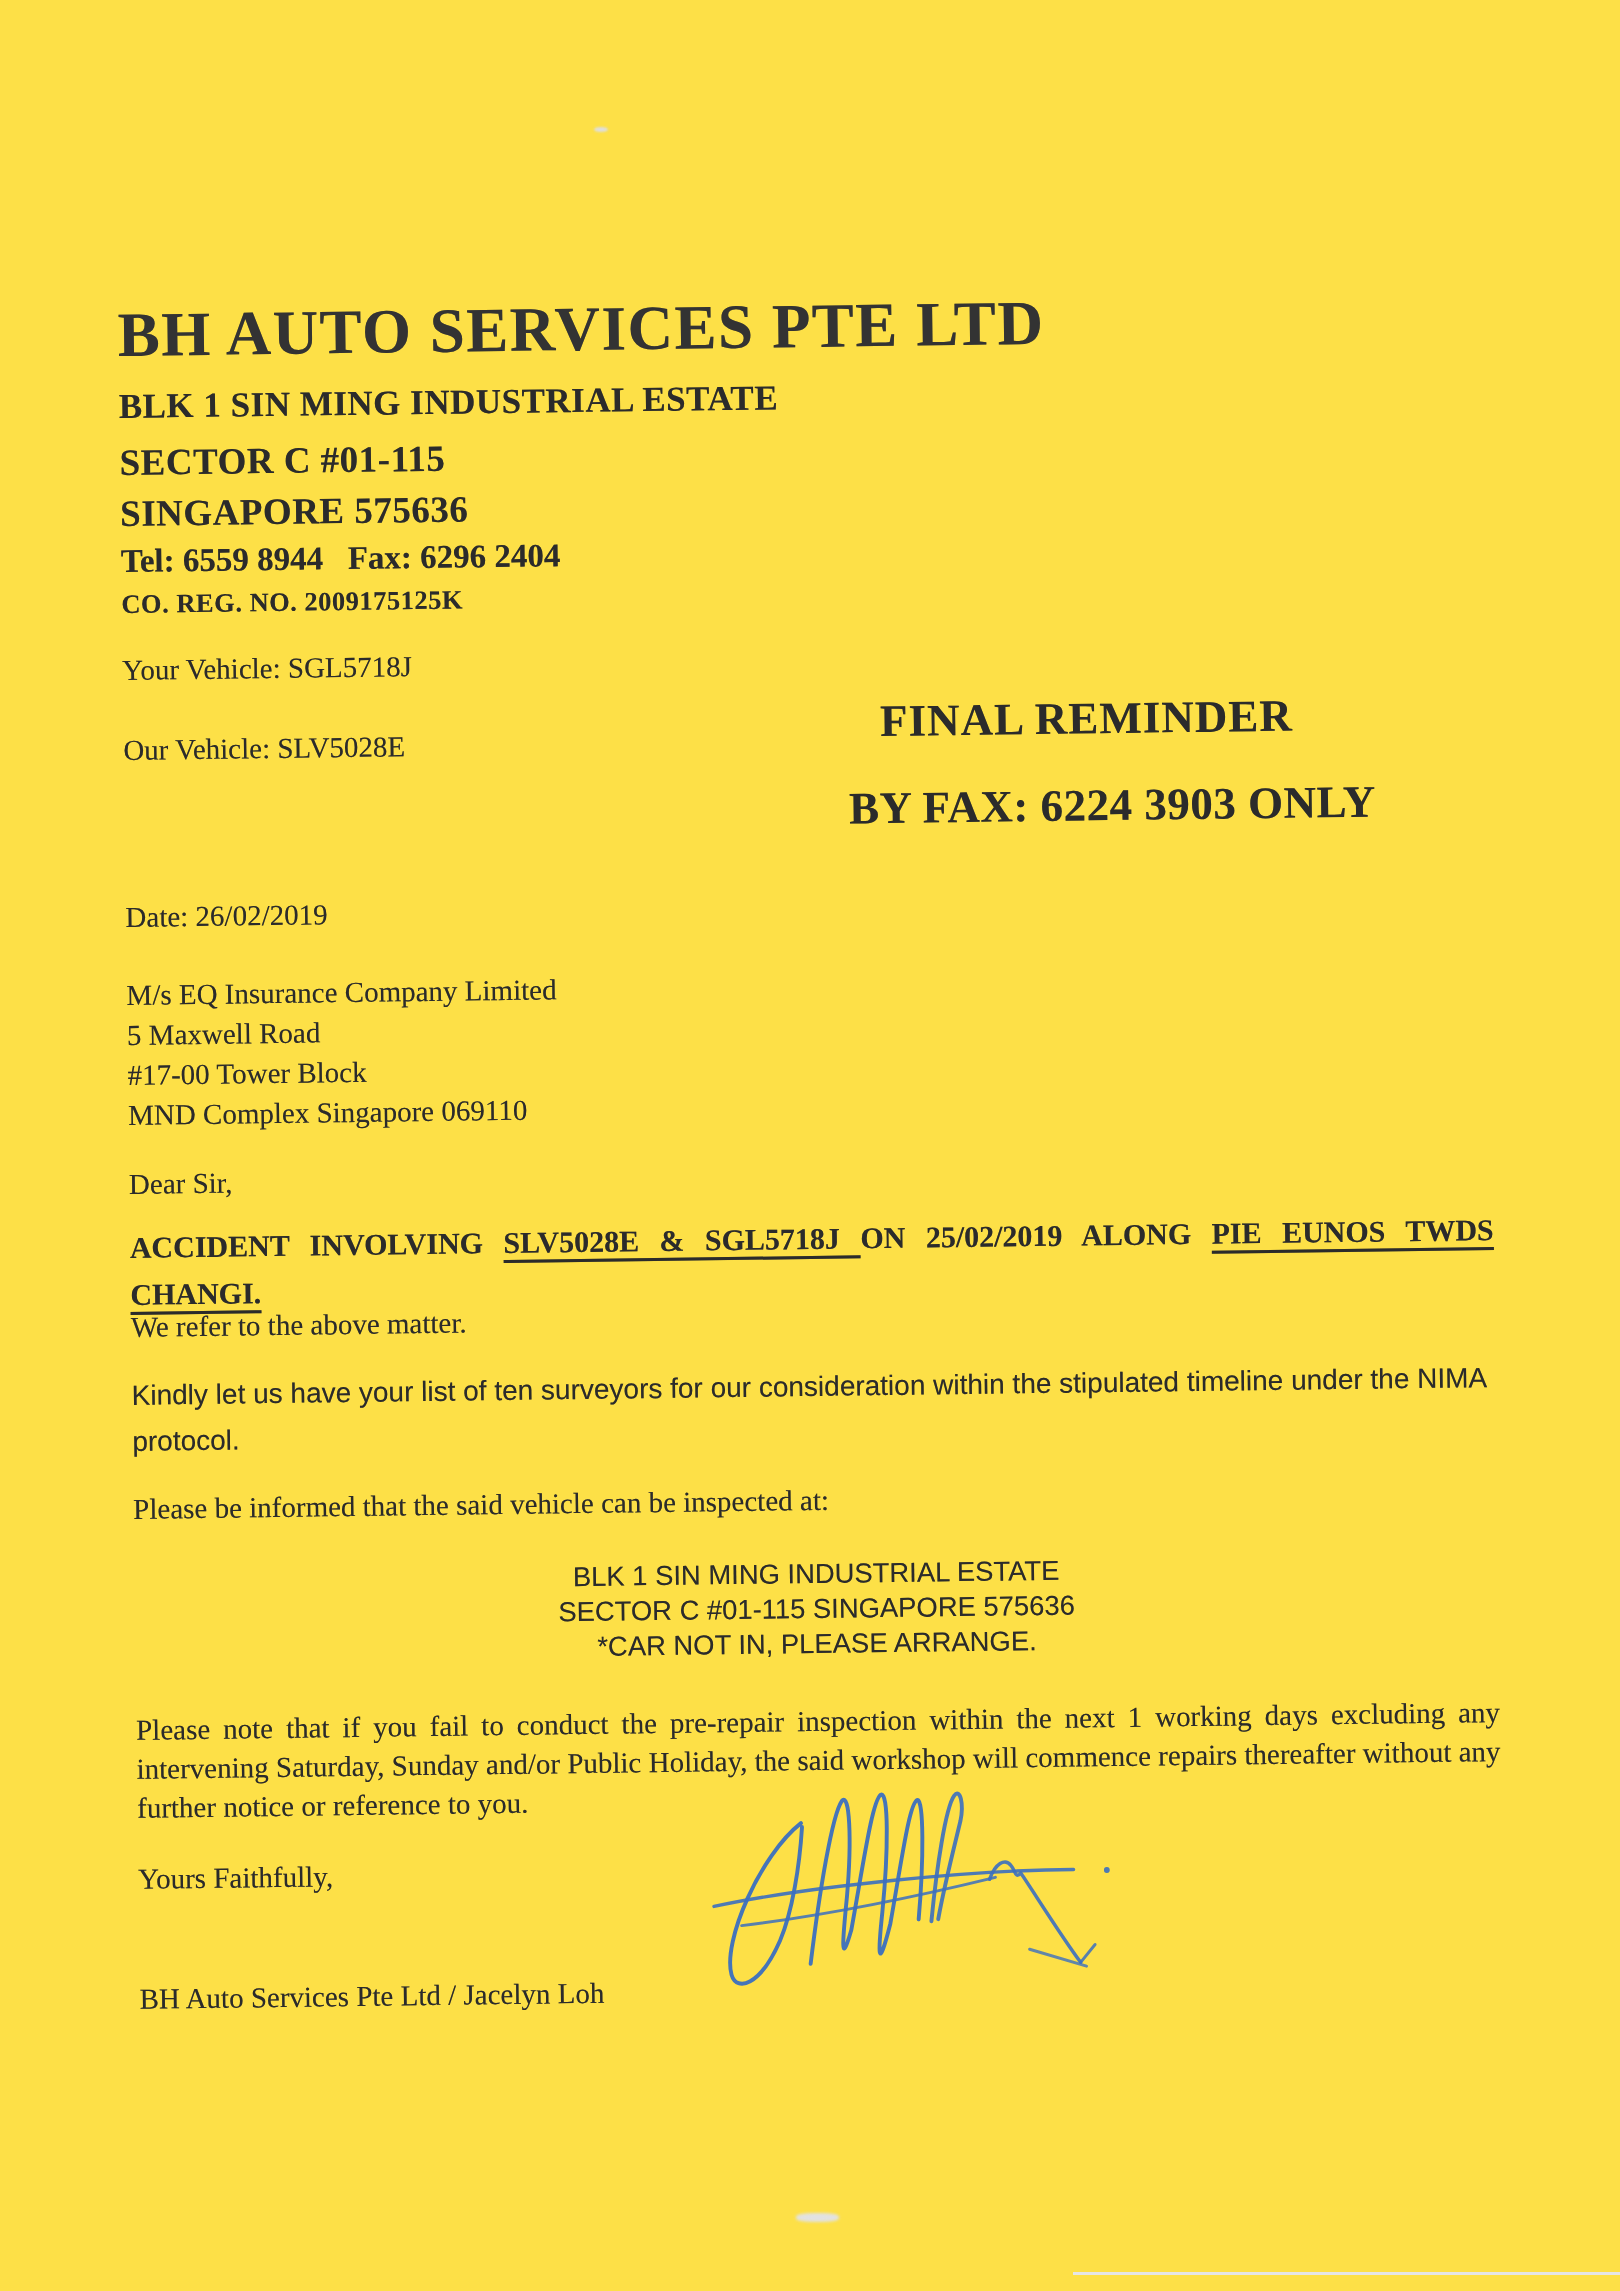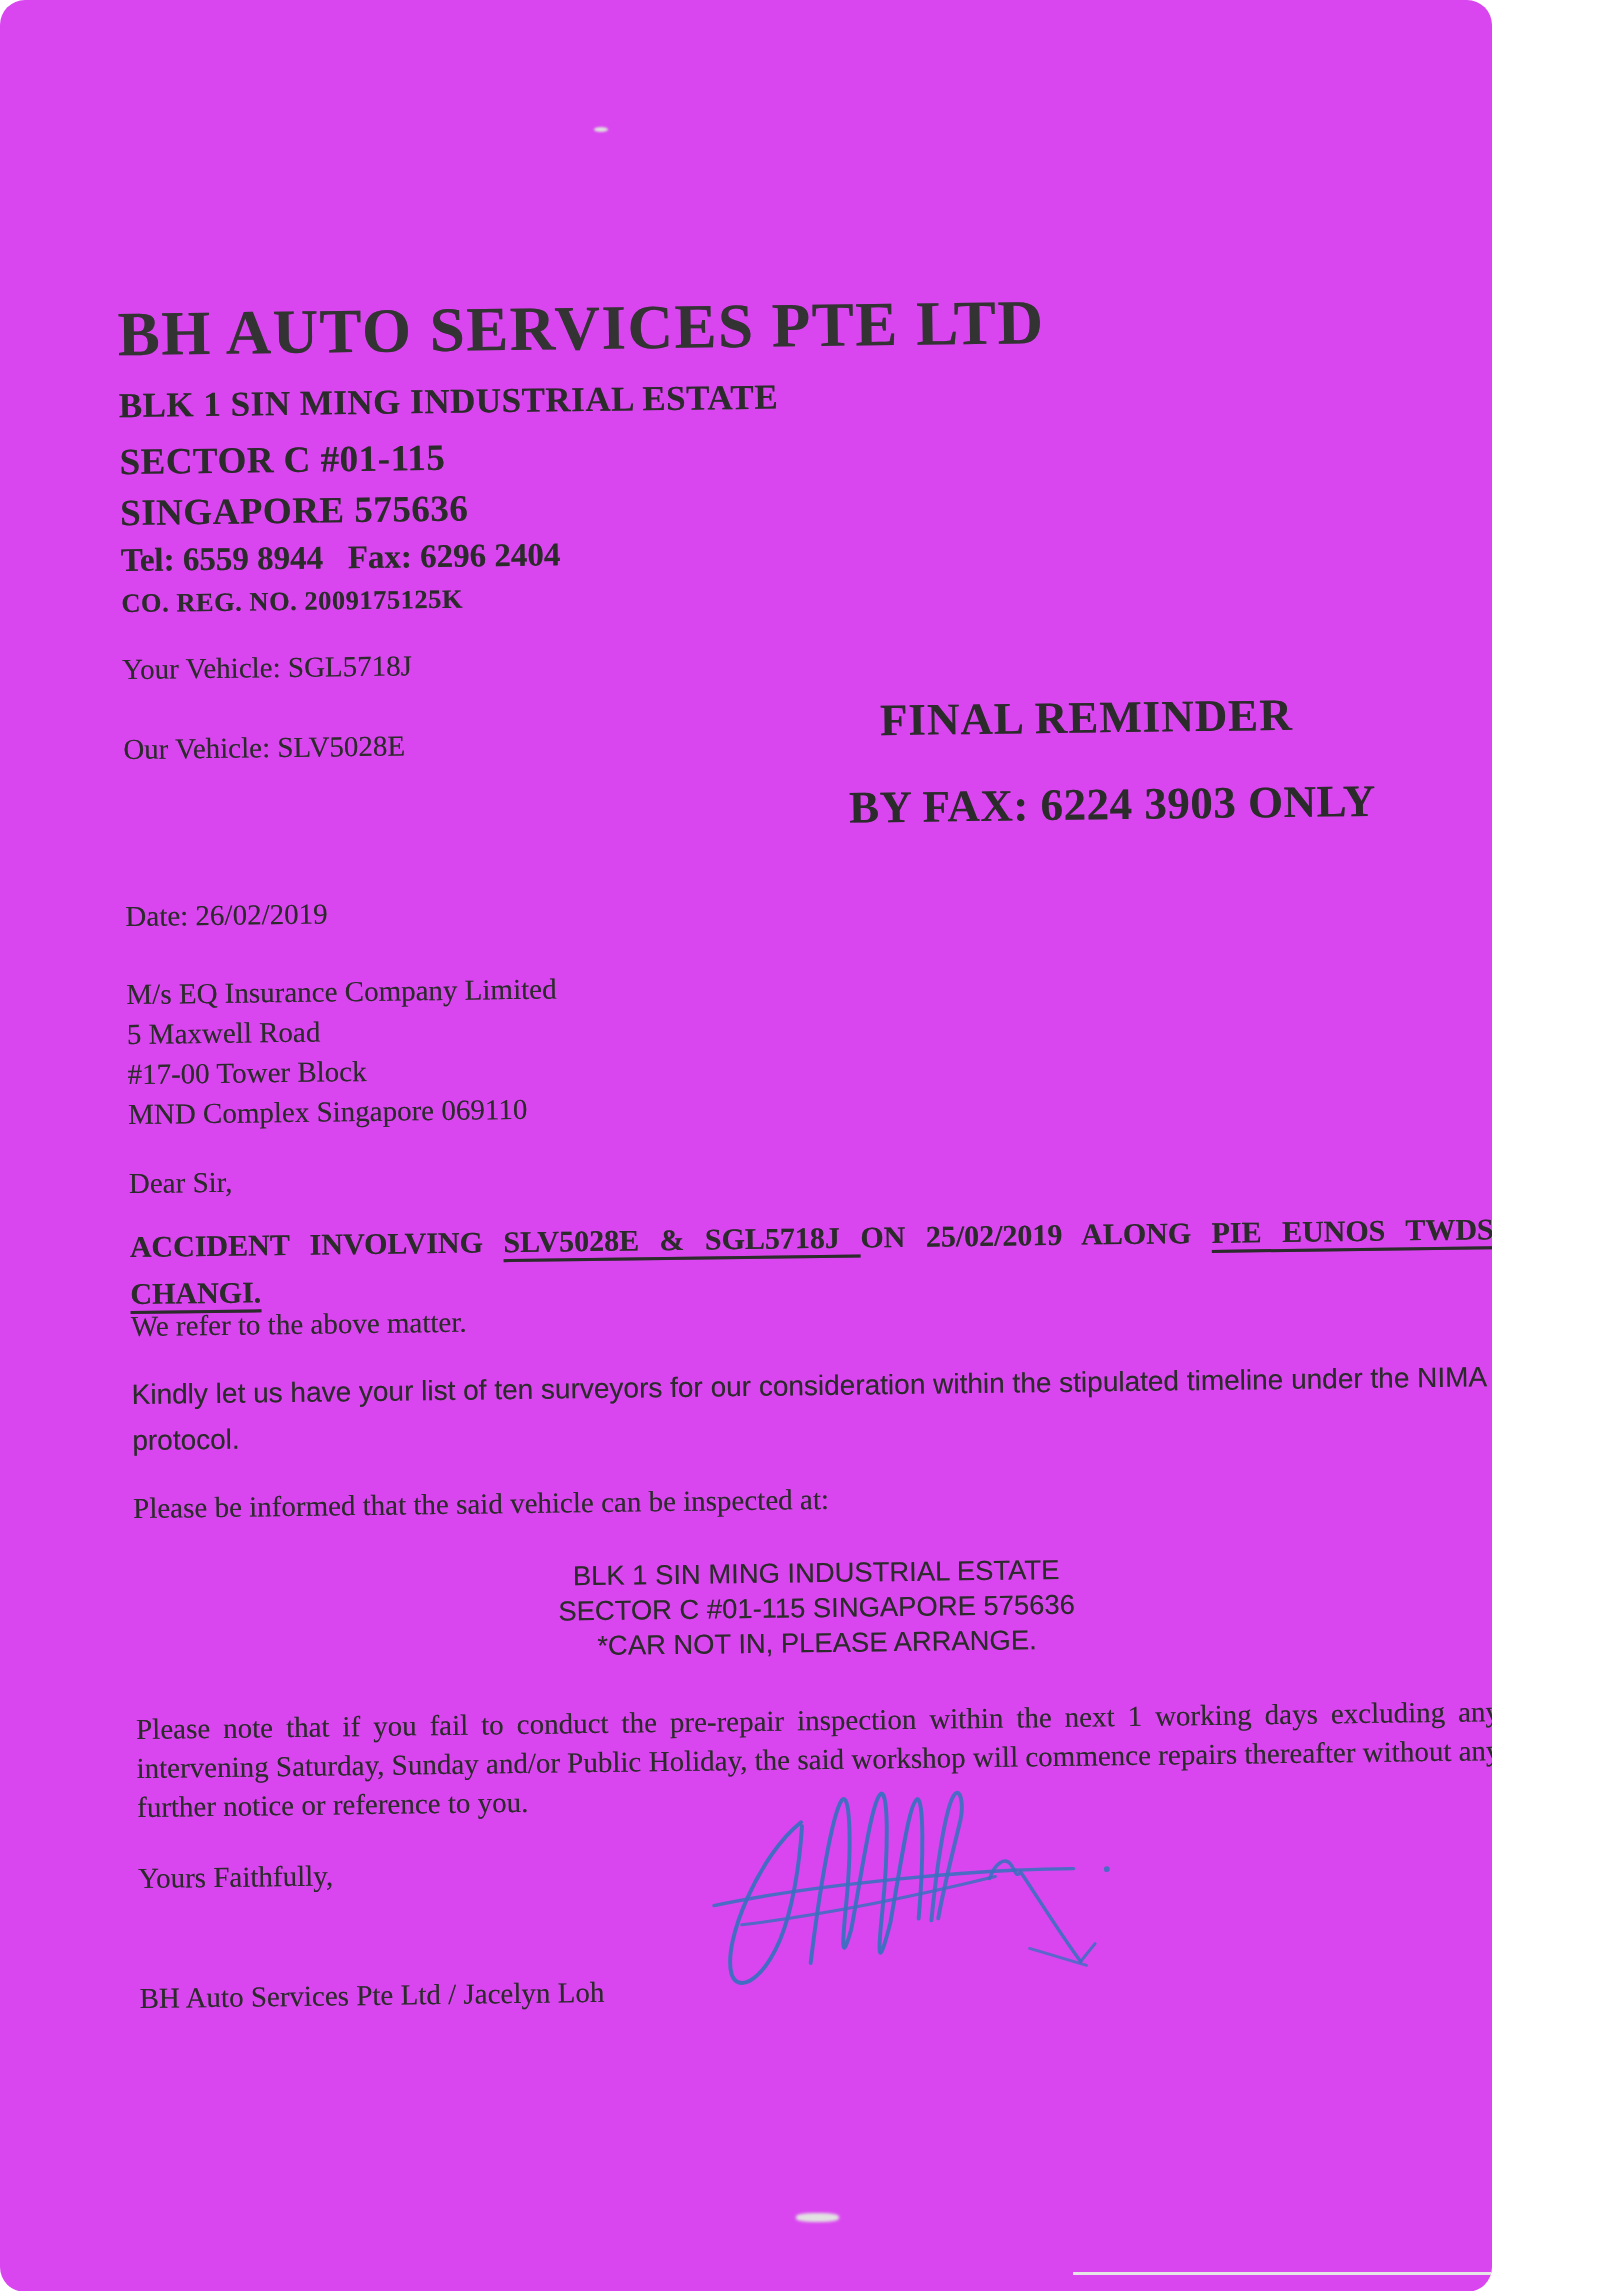--- a/index.html
+++ b/index.html
@@ -1,24 +1,23 @@
 <!DOCTYPE html>
 <html><head>
 <meta charset="utf-8">
 <style>
   html,body{margin:0;padding:0;background:#ffffff;}
   .page{
     position:relative;
-    width:1492px;
+    width:1620px;
     height:2292px;
-    background:#d946ef;
+    background:#fde047;
     overflow:hidden;
     font-family:"Liberation Serif", serif;
     color:#262626;
-    border-radius:25px;
   }
   .sheet{
     position:absolute;
     inset:0;
     transform:rotate(-0.75deg);
     transform-origin:50% 55%;
   }
   .abs{position:absolute;}
   .ink{color:#2b2b2b; text-shadow:0 0 0.6px rgba(45,45,45,0.45);}
   .bold{font-weight:bold;}

